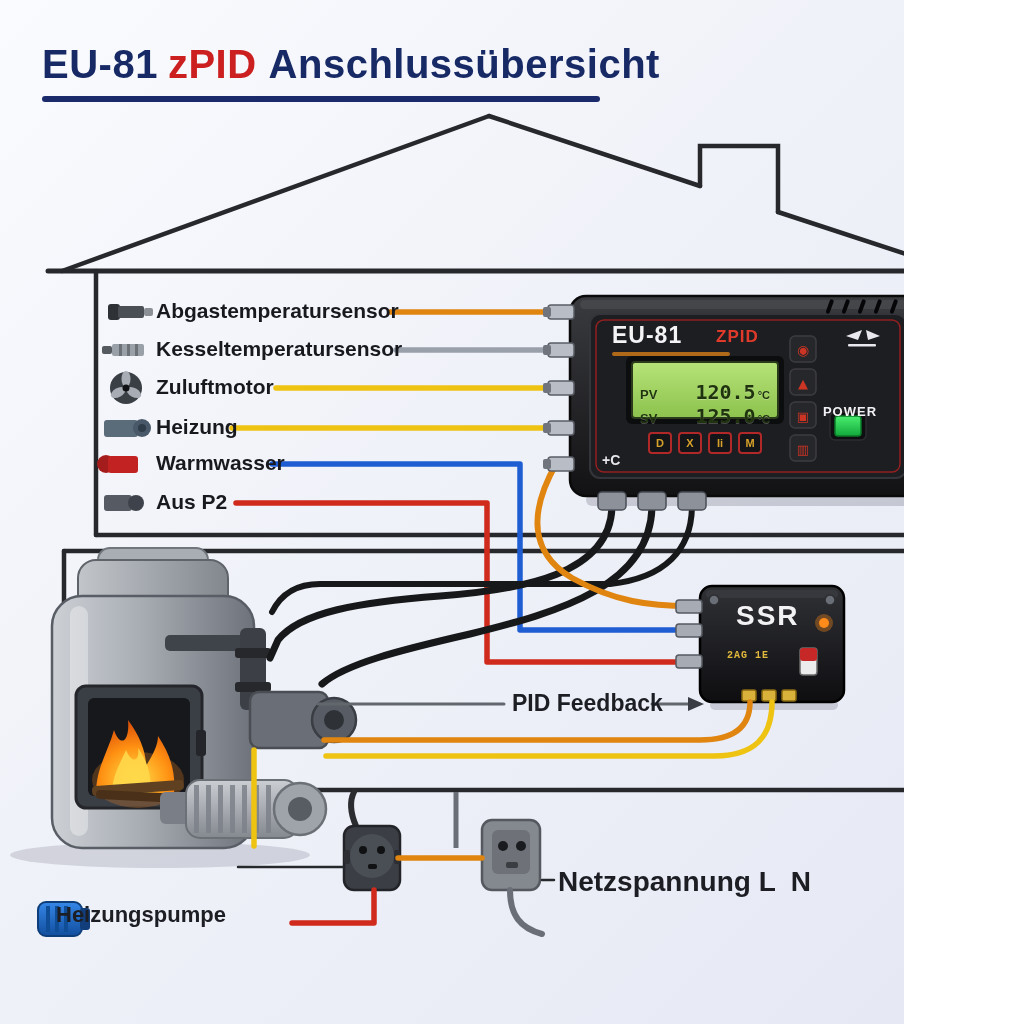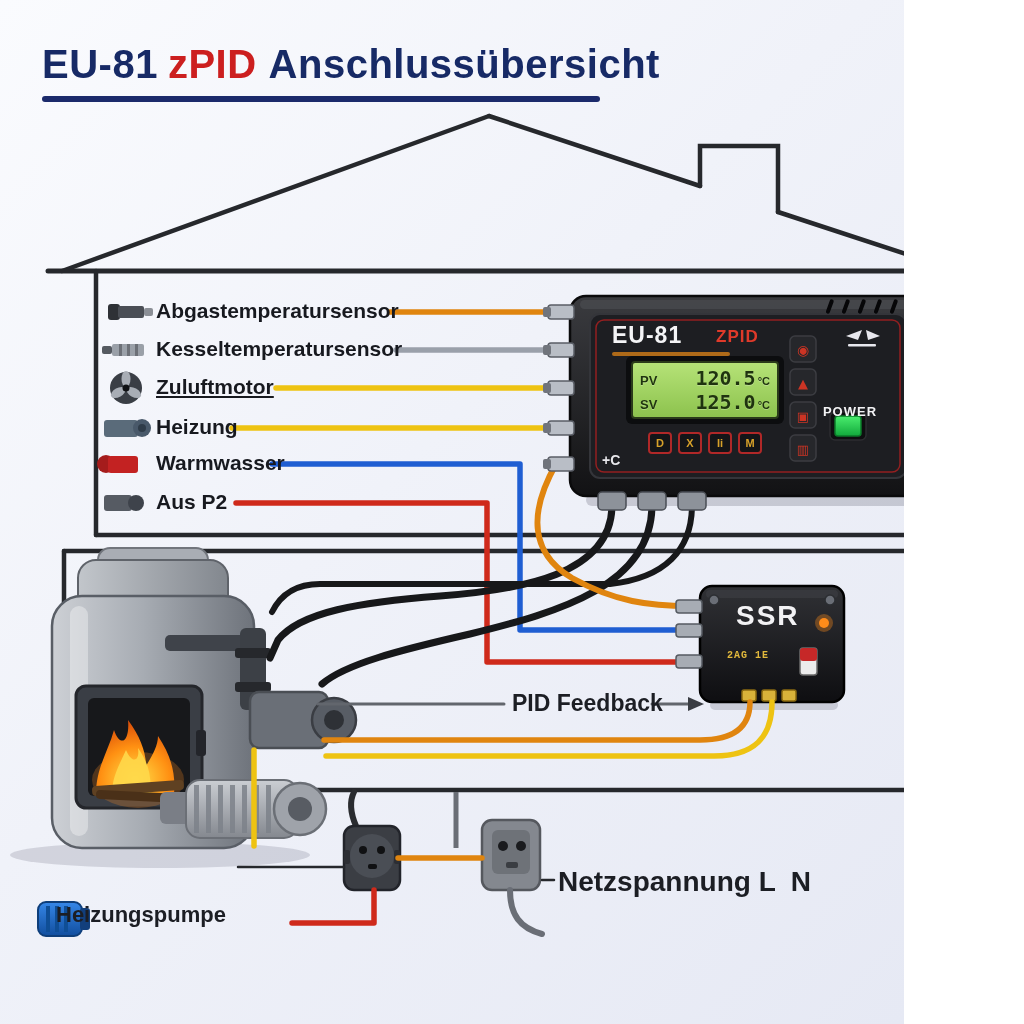--- a/index.html
+++ b/index.html
@@ -15,21 +15,21 @@
   .title .t-suffix{color:#172a66;font-weight:700;margin-left:12px;}
   .title-underline{position:absolute;left:42px;top:96px;width:558px;height:6px;background:#1b2a6b;border-radius:3px;}
   .lbl{position:absolute;font-weight:700;color:#17191f;font-size:21px;white-space:nowrap;}
   .big-lbl{position:absolute;font-weight:700;color:#1c1e24;font-size:23px;white-space:pre;}
   .ctrl-brand{position:absolute;left:612px;top:322px;font-size:23px;font-weight:800;color:#f4f4f6;letter-spacing:1px;}
   .ctrl-model{position:absolute;left:716px;top:327px;font-size:17px;font-weight:800;color:#e03a2a;letter-spacing:1px;}
   .ctrl-fineprint{position:absolute;left:612px;top:352px;width:118px;height:4px;background:#c87818;opacity:.85;border-radius:2px;}
   .ctrl-power{position:absolute;left:820px;top:404px;width:60px;text-align:center;font-size:13px;font-weight:800;color:#f2f2f4;letter-spacing:1px;}
   .ctrl-corner{position:absolute;left:602px;top:452px;font-size:14px;font-weight:700;color:#e8e8ec;}
   .lcd-text{position:absolute;left:634px;top:363px;width:142px;height:54px;display:flex;flex-direction:column;justify-content:space-between;
-    padding:3px 6px;box-sizing:border-box;color:#1f330f;text-shadow:0 1px 0 rgba(255,255,255,.25);}
+    padding:17px 6px;box-sizing:border-box;color:#1f330f;text-shadow:0 1px 0 rgba(255,255,255,.25);}
   .lcd-row{display:flex;align-items:baseline;}
   .lcd-label{font-size:13px;font-weight:700;width:30px;}
   .lcd-value{font-family:"DejaVu Sans Mono",monospace;font-size:20px;font-weight:700;flex:1;text-align:right;}
   .lcd-unit{font-size:11px;font-weight:700;margin-left:2px;}
   .mini-btn-row{position:absolute;left:648px;top:432px;display:flex;gap:6px;}
   .mini-btn{width:24px;height:22px;border:2px solid #b02828;border-radius:4px;background:#141518;color:#d8a22a;
     font-size:11px;font-weight:800;display:flex;align-items:center;justify-content:center;box-sizing:border-box;}
   .ssr-label{position:absolute;left:736px;top:600px;font-size:28px;font-weight:800;color:#f2f2f4;letter-spacing:2px;}
   .ssr-sub{position:absolute;left:727px;top:650px;font-size:10px;font-weight:700;color:#e2b93c;letter-spacing:1px;font-family:Liberation Mono, monospace;}
 </style>
@@ -319,21 +319,21 @@
     </g>
     <g>
       <rect x="676" y="600" width="26" height="13" rx="3" fill="#a7acb4" stroke="#555a61" stroke-width="1.5"></rect>
       <rect x="676" y="624" width="26" height="13" rx="3" fill="#a7acb4" stroke="#555a61" stroke-width="1.5"></rect>
       <rect x="676" y="655" width="26" height="13" rx="3" fill="#a7acb4" stroke="#555a61" stroke-width="1.5"></rect>
     </g>
   </svg>
 
   <div class="lbl" style="left:156px;top:299px;">Abgastemperatursensor</div>
   <div class="lbl" style="left:156px;top:337px;">Kesseltemperatursensor</div>
-  <div class="lbl" style="left:156px;top:375px;text-decoration:underline;">Zuluftmotor</div>
+  <div class="lbl" style="left:156px;top:375px;">Zuluftmotor</div>
   <div class="lbl" style="left:156px;top:415px;">Heizung</div>
   <div class="lbl" style="left:156px;top:451px;">Warmwasser</div>
   <div class="lbl" style="left:156px;top:490px;">Aus P2</div>
 
   <div class="ctrl-brand">EU-81</div>
   <div class="ctrl-model">ZPID</div>
   <div class="ctrl-fineprint"></div>
   <div class="lcd-text">
     <div class="lcd-row">
       <span class="lcd-label">PV</span>

